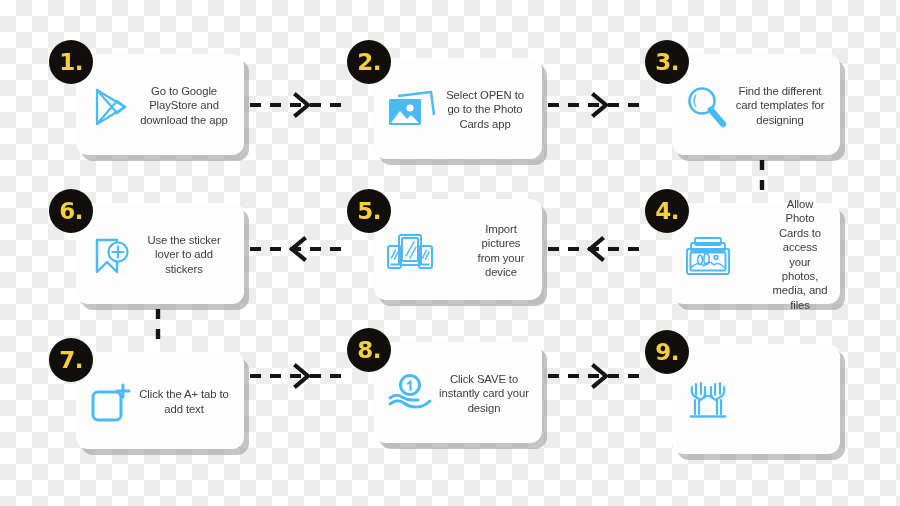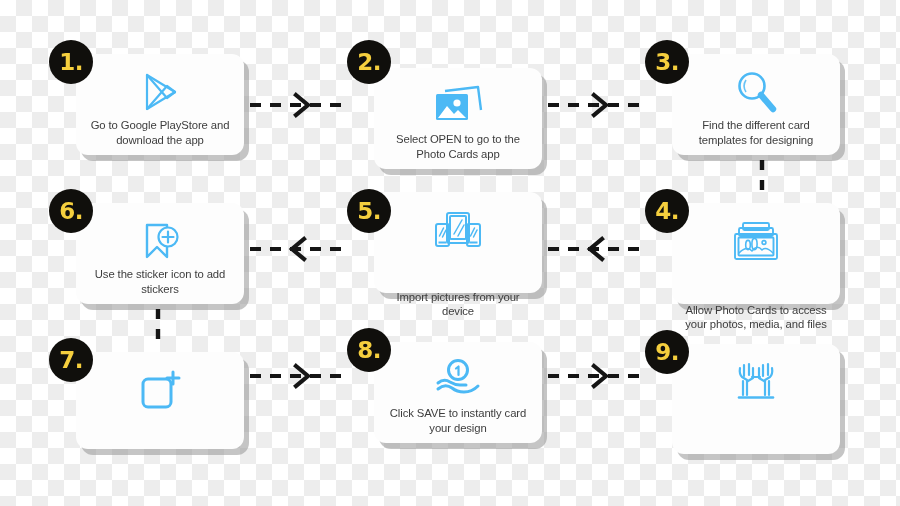--- a/index.html
+++ b/index.html
@@ -26,21 +26,21 @@
     background-position: 0 0, 16px 16px;
   }
 
   
   .card {
     position: absolute;
     background: #fdfdfd;
     border-radius: 12px;
     box-shadow: 5px 6px 0 0 rgba(150,150,150,0.55);
     display: flex;
-    flex-direction: column;
+    flex-direction: row;
     align-items: center;
     justify-content: flex-start;
     box-sizing: border-box;
     padding: 10px 10px 8px 10px;
   }
   .card-icon {
     flex: 0 0 auto;
     height: 52px;
     display: flex;
     align-items: center;
@@ -107,21 +107,21 @@
   </div>
   <div class="badge" style="left:49px; top:40px;">1.</div>
 
   <div class="conn-h" style="left:250px; top:92px; width:100px; height:26px;">
     <svg width="100" height="26" viewBox="0 0 100 26">
       <line x1="0" y1="13" x2="100" y2="13" stroke="#151515" stroke-width="4" stroke-dasharray="11 9"></line>
       <polyline points="46,3 58,13 46,23" fill="none" stroke="#151515" stroke-width="4.2" stroke-linecap="square" stroke-linejoin="miter"></polyline>
     </svg>
   </div>
 
-  <div class="card" style="left:374px; top:68px; width:168px; height:101px;align-items:center;">
+  <div class="card" style="left:374px; top:58px; width:168px; height:101px;align-items:center;">
     <div class="card-icon">
       <svg width="54" height="48" viewBox="0 0 54 48">
         <g fill="none" stroke="#4cb9f5" stroke-width="2.4" stroke-linejoin="round">
           <path d="M14 9 L47 5 L50 28"></path>
         </g>
         <rect x="5" y="12" width="32" height="26" rx="1.5" fill="#4cb9f5"></rect>
         <g fill="#ffffff">
           <circle cx="26" cy="21" r="3.6"></circle>
           <path d="M7 36 L16 24 L23 32 L27 28 L35 36 Z"></path>
         </g>
@@ -157,32 +157,32 @@
   </div>
 
   <div class="card" style="left:76px; top:203px; width:168px; height:101px;">
     <div class="card-icon">
       <svg width="48" height="48" viewBox="0 0 48 48">
         <path d="M11 8 L31 8 L31 40 L21 30 L11 40 Z" fill="none" stroke="#4cb9f5" stroke-width="2.4" stroke-linejoin="round"></path>
         <circle cx="32" cy="20" r="9.5" fill="#fdfdfd" stroke="#4cb9f5" stroke-width="2.2"></circle>
         <path d="M32 14.5 L32 25.5 M26.5 20 L37.5 20" stroke="#4cb9f5" stroke-width="2.2" stroke-linecap="round"></path>
       </svg>
     </div>
-    <div class="card-text">Use the sticker icon to add stickers</div>
+    <div class="card-text">Use the sticker lover to add stickers</div>
   </div>
   <div class="badge" style="left:49px; top:189px;">6.</div>
 
   <div class="conn-h" style="left:250px; top:236px; width:100px; height:26px;">
     <svg width="100" height="26" viewBox="0 0 100 26">
       <line x1="0" y1="13" x2="100" y2="13" stroke="#151515" stroke-width="4" stroke-dasharray="11 9"></line>
       <polyline points="54,3 42,13 54,23" fill="none" stroke="#151515" stroke-width="4.2" stroke-linecap="square" stroke-linejoin="miter"></polyline>
     </svg>
   </div>
 
-  <div class="card" style="left:374px; top:192px; width:168px; height:101px;gap:34px;">
+  <div class="card" style="left:374px; top:199px; width:168px; height:101px;gap:34px;">
     <div class="card-icon">
       <svg width="52" height="48" viewBox="0 0 52 48">
         <g fill="none" stroke="#4cb9f5" stroke-width="2" stroke-linejoin="round">
           <rect x="15" y="7" width="22" height="30" rx="2"></rect>
           <rect x="18" y="10" width="16" height="23" rx="1"></rect>
           <rect x="4" y="18" width="13" height="22" rx="2"></rect>
           <rect x="35" y="18" width="13" height="22" rx="2"></rect>
           <line x1="6.5" y1="36.5" x2="14.5" y2="36.5"></line>
           <line x1="37.5" y1="36.5" x2="45.5" y2="36.5"></line>
         </g>
@@ -234,20 +234,21 @@
     </svg>
   </div>
 
   <div class="card" style="left:76px; top:352px; width:168px; height:97px;">
     <div class="card-icon">
       <svg width="48" height="46" viewBox="0 0 48 46">
         <rect x="7" y="12" width="28" height="28" rx="5" fill="none" stroke="#4cb9f5" stroke-width="3"></rect>
         <path d="M37 5 L37 17 M31 11 L43 11" stroke="#4cb9f5" stroke-width="3" stroke-linecap="round"></path>
       </svg>
     </div>
+    <div class="card-text">Click the A+ tab to add text</div>
   </div>
   <div class="badge" style="left:49px; top:338px;">7.</div>
 
   <div class="conn-h" style="left:250px; top:363px; width:100px; height:26px;">
     <svg width="100" height="26" viewBox="0 0 100 26">
       <line x1="0" y1="13" x2="100" y2="13" stroke="#151515" stroke-width="4" stroke-dasharray="11 9"></line>
       <polyline points="46,3 58,13 46,23" fill="none" stroke="#151515" stroke-width="4.2" stroke-linecap="square" stroke-linejoin="miter"></polyline>
     </svg>
   </div>
 

